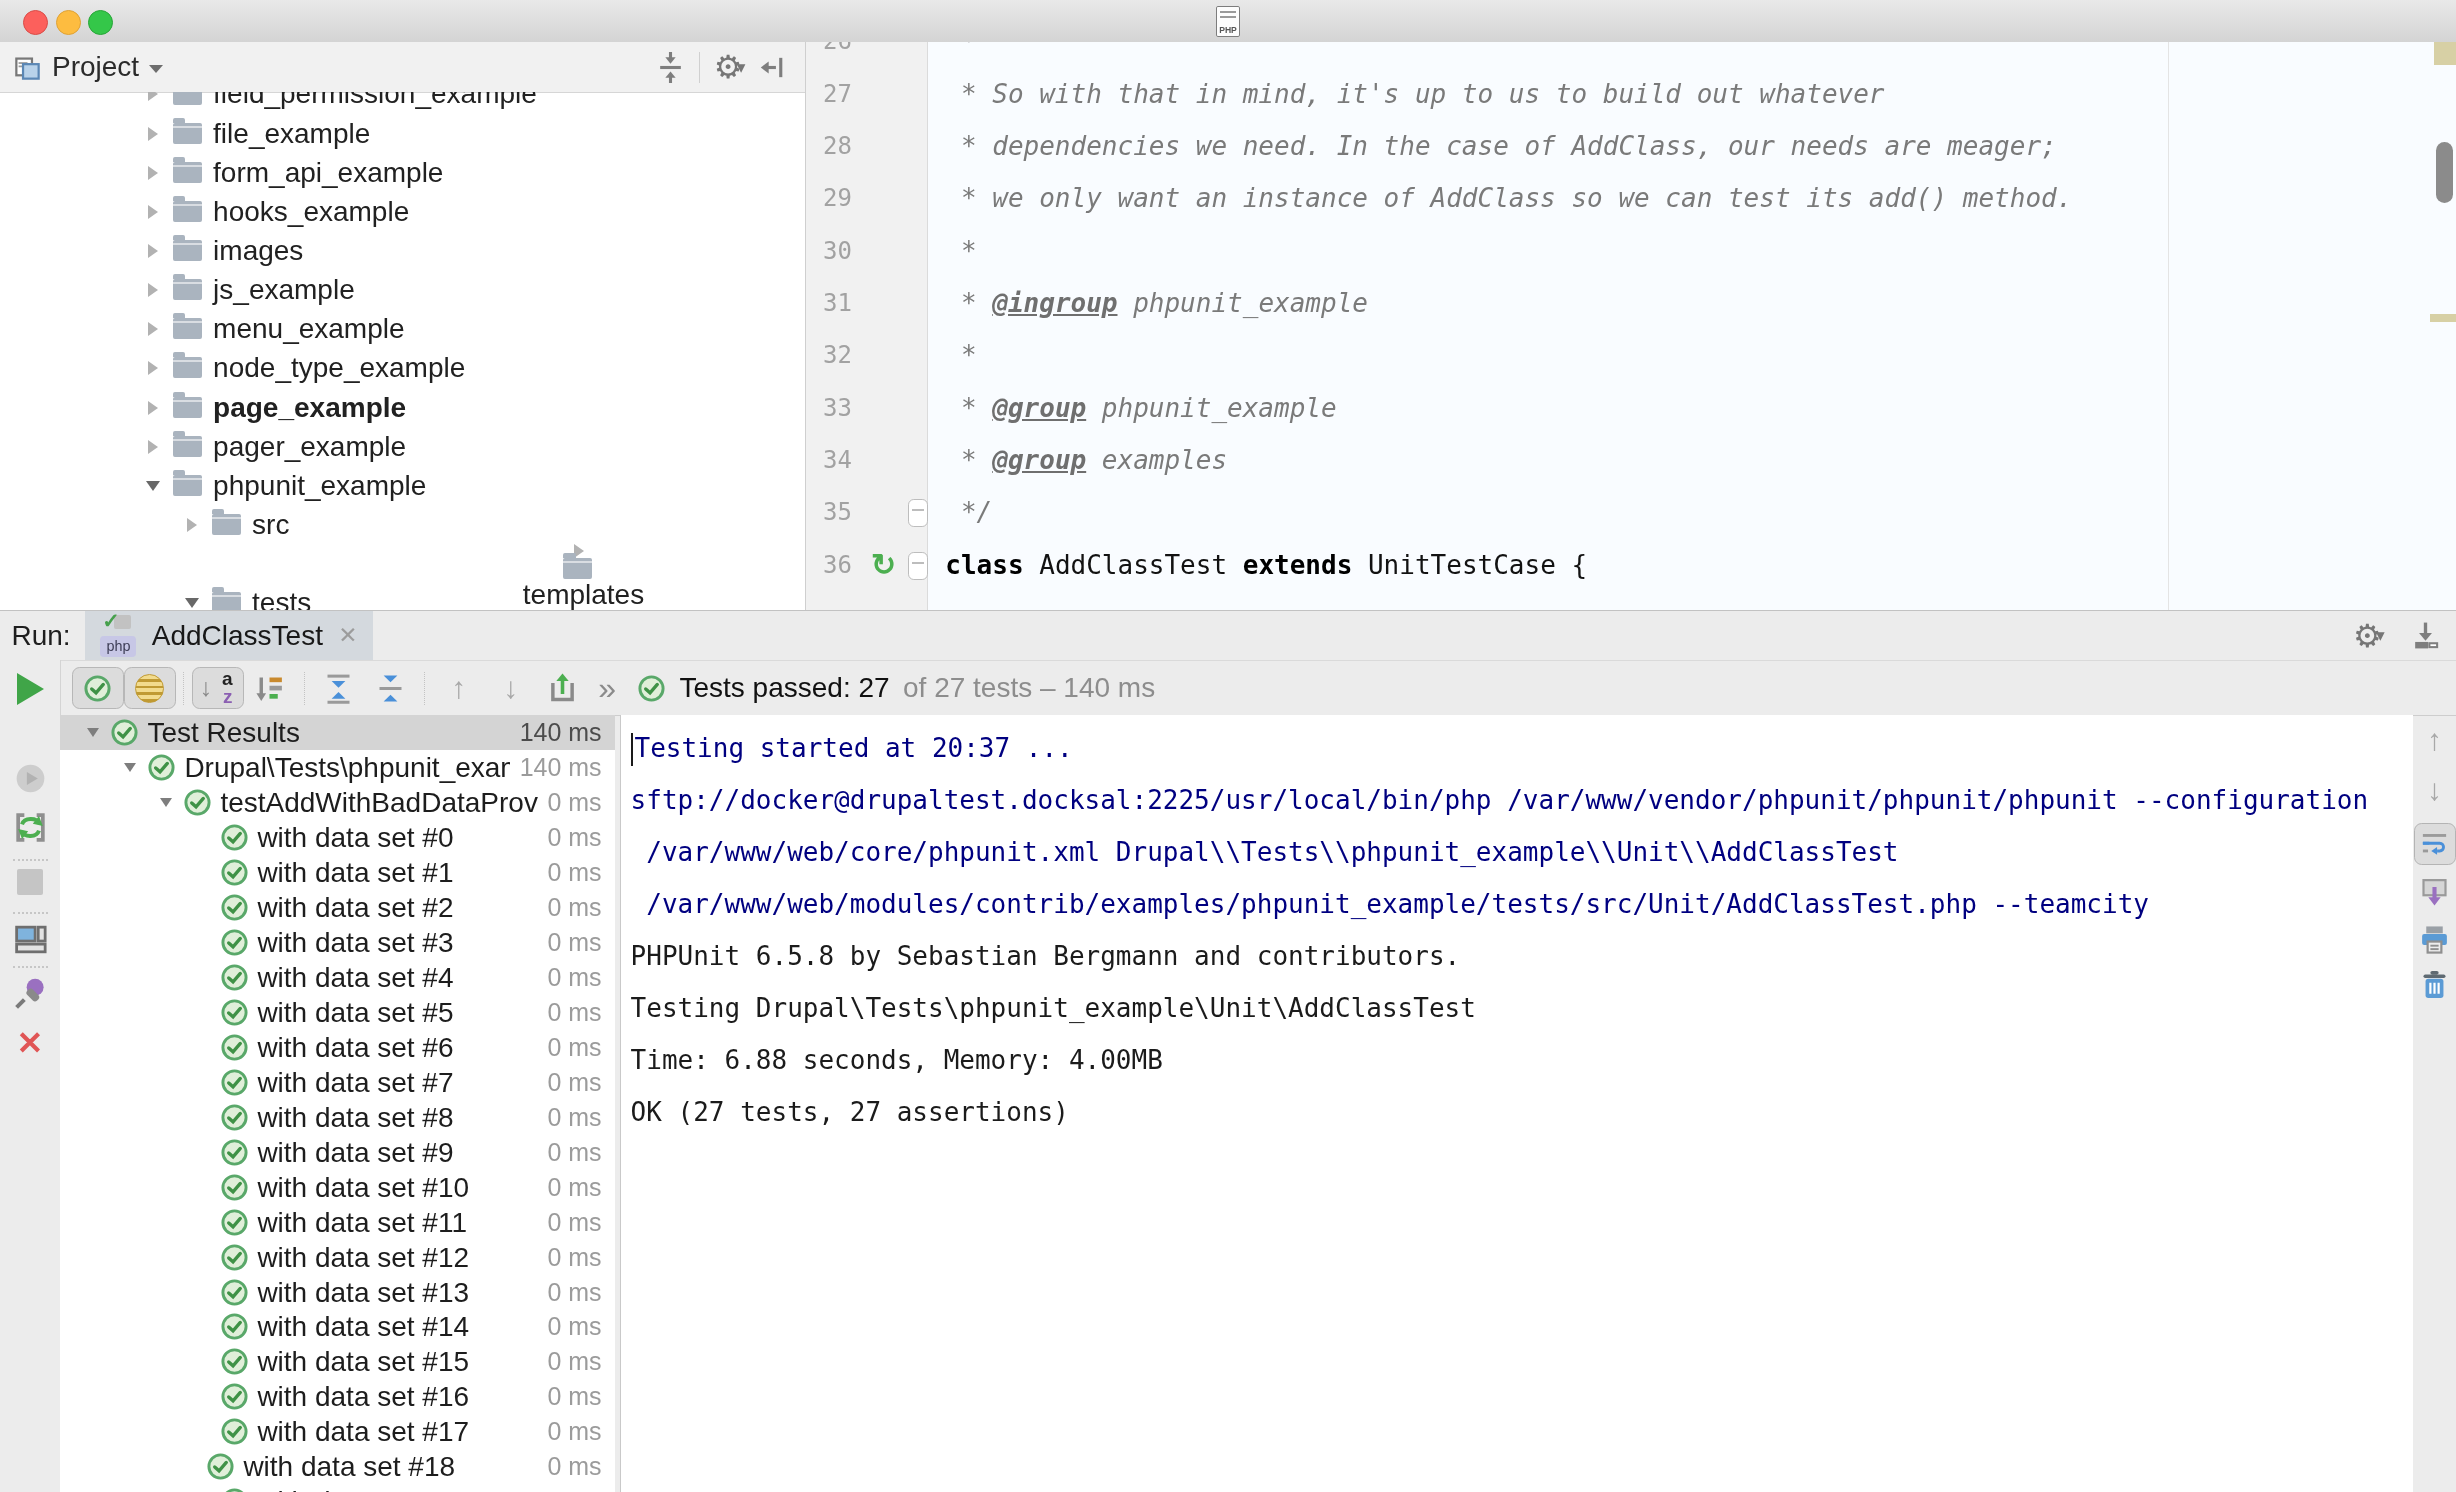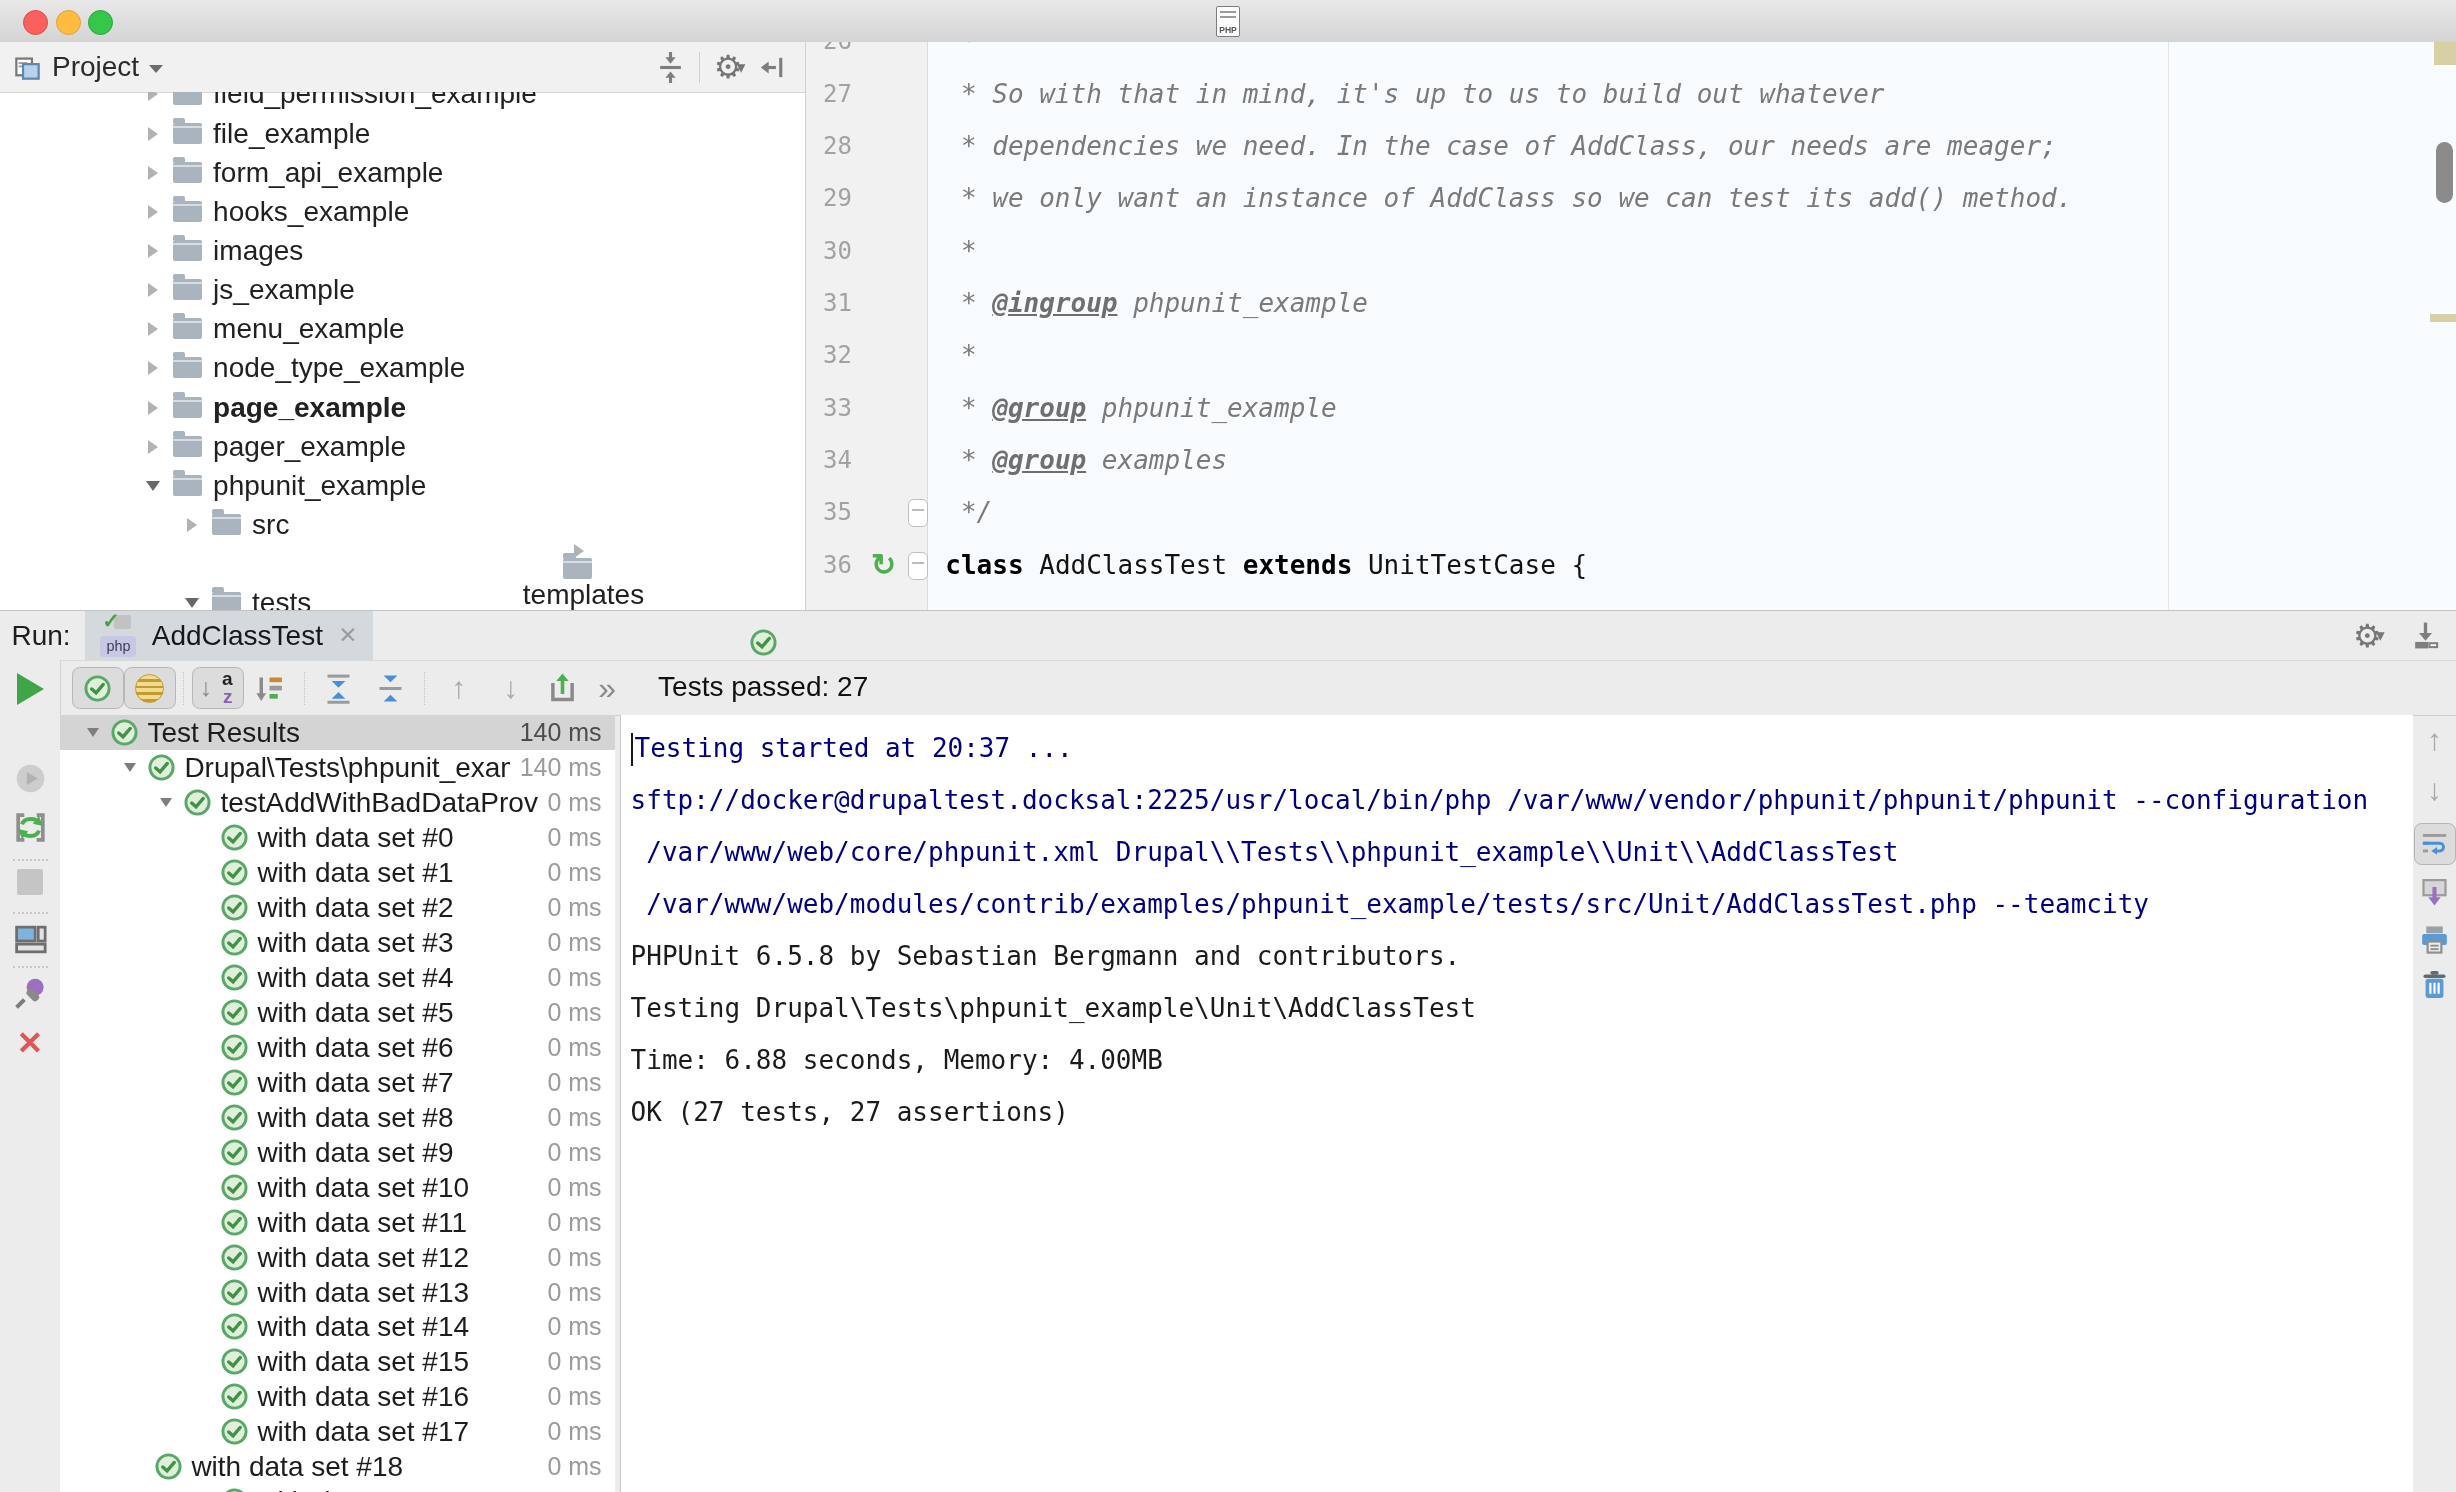--- a/index.html
+++ b/index.html
@@ -79,21 +79,21 @@
   .tsep{width:0;height:33px;border-left:1.9px dotted #c3c3c3;margin:0 7.7px;flex:none;}
   .circle-check{width:29px;height:29px;flex:none;}
   .ignored-circle{width:27px;height:27px;border-radius:50%;border:1.9px solid #c09a33;
      background:repeating-linear-gradient(#f2db8d 0 3.8px,#c09a33 3.8px 6.7px);}
   .arrow-glyph{font-size:30px;font-weight:bold;color:#a8a8a8;line-height:1;}
   .chevrons{font-size:32px;color:#8b8b8b;margin:0 13.4px 0 9.6px;}
   .az-wrap{position:relative;width:33px;height:33px;}
   .az-wrap .ar{position:absolute;left:-1.9px;top:1.9px;font-size:25px;color:#8a8a8a;font-weight:bold;}
   .az-wrap .a{position:absolute;right:1.9px;top:-3.8px;font-size:19px;font-weight:bold;color:#222;}
   .az-wrap .z{position:absolute;right:1.9px;bottom:-3.8px;font-size:19px;font-weight:bold;color:#8b5fb2;}
-  .status-wrap{display:flex;align-items:center;gap:13.4px;margin-left:7.7px;font-size:28px;flex-direction:column;}
+  .status-wrap{display:flex;align-items:center;gap:13.4px;margin-left:7.7px;font-size:28px;}
   .status-strong{color:#111;}
   .status-muted{color:#8d8d8d;}
 
   .left-col{position:absolute;left:0;top:49px;width:60px;bottom:0;border-right:1px solid #d4d4d4;}
   .lc-icon{position:absolute;left:0;width:60px;display:flex;justify-content:center;}
   .play-tri{width:0;height:0;border-top:16.3px solid transparent;border-bottom:16.3px solid transparent;border-left:27px solid #40a548;}
   .stop-sq{width:26px;height:26px;background:#c5c5c5;border-radius:1.9px;}
   .lsep{position:absolute;left:12.5px;width:35px;border-top:2.9px dotted #c6c6c6;}
   .close-x{font-size:32px;font-weight:bold;color:#e05555;line-height:1;}
 
@@ -677,21 +677,21 @@
         </div>
         <div class="tt-row" style="top: 699px; padding-left: 131px;">
           <span class="tt-chev"></span>
           <span class="tcheck"><svg viewBox="0 0 20 20" width="29" height="29">
               <circle cx="10" cy="10" r="8" fill="#e0efd9" stroke="#59a869" stroke-width="2"></circle>
               <path d="M6 10.3 L9 13 L14 7.2" fill="none" stroke="#3f9246" stroke-width="2.3" stroke-linecap="round"></path>
             </svg></span>
           <span class="tt-label">with data set #17</span>
           <span class="tt-time">0 ms</span>
         </div>
-        <div class="tt-row" style="top: 734px; padding-left: 65px;">
+        <div class="tt-row" style="top: 734px; padding-left: 117px;">
           <span class="tt-chev"></span>
           <span class="tcheck"><svg viewBox="0 0 20 20" width="29" height="29">
               <circle cx="10" cy="10" r="8" fill="#e0efd9" stroke="#59a869" stroke-width="2"></circle>
               <path d="M6 10.3 L9 13 L14 7.2" fill="none" stroke="#3f9246" stroke-width="2.3" stroke-linecap="round"></path>
             </svg></span>
           <span class="tt-label">with data set #18</span>
           <span class="tt-time">0 ms</span>
         </div>
         <div class="tt-row" style="top: 769px; padding-left: 131px;">
           <span class="tt-chev"></span>

